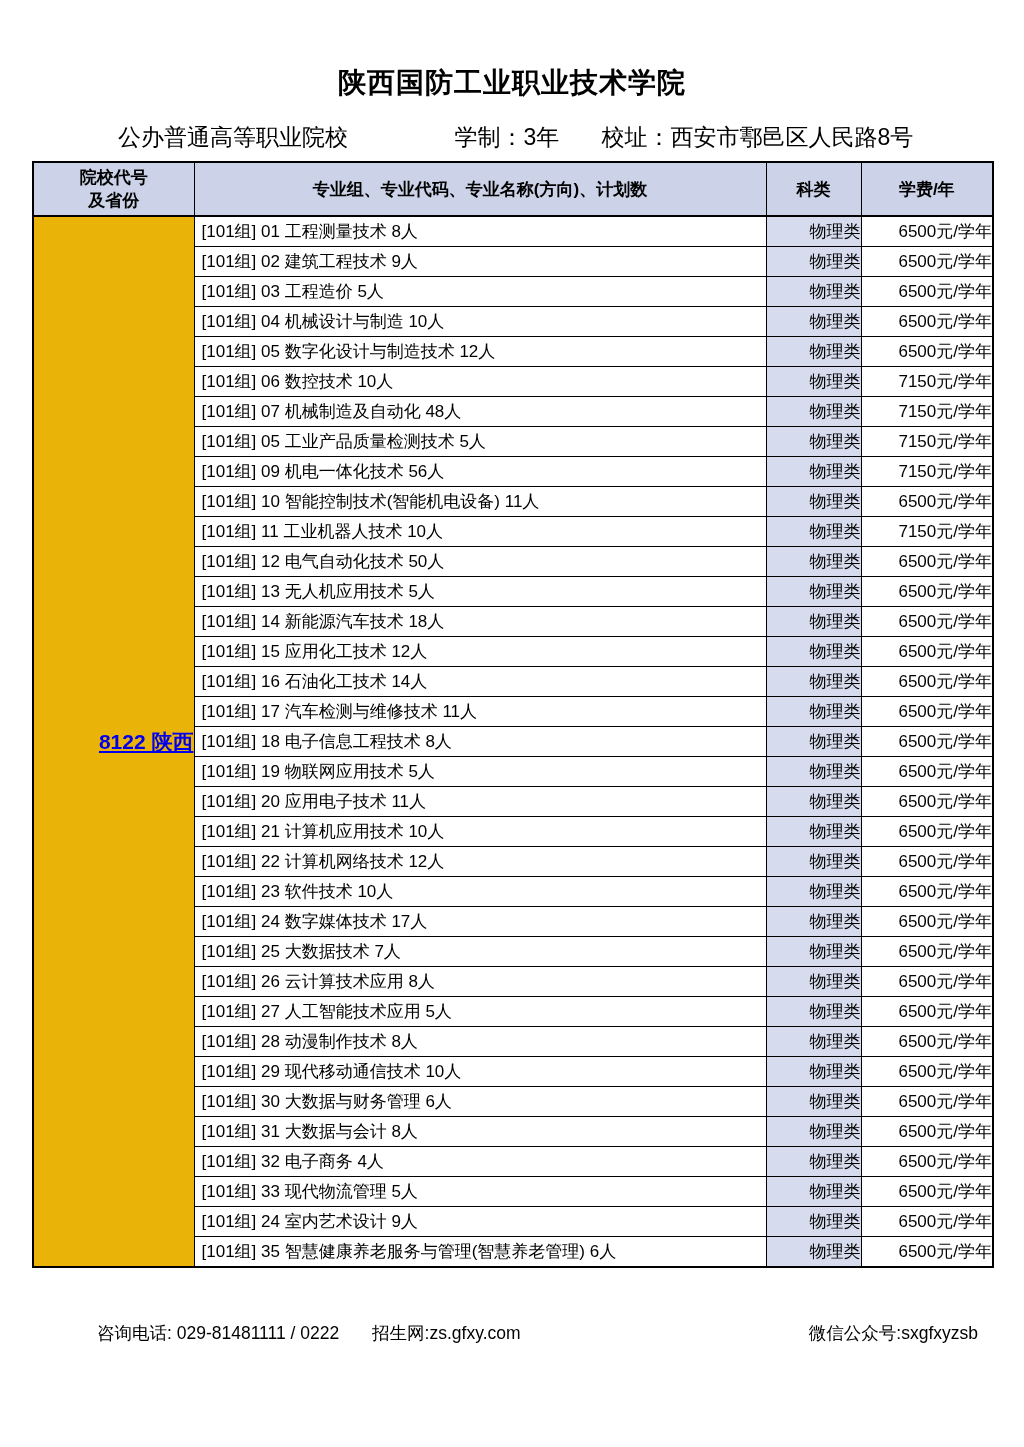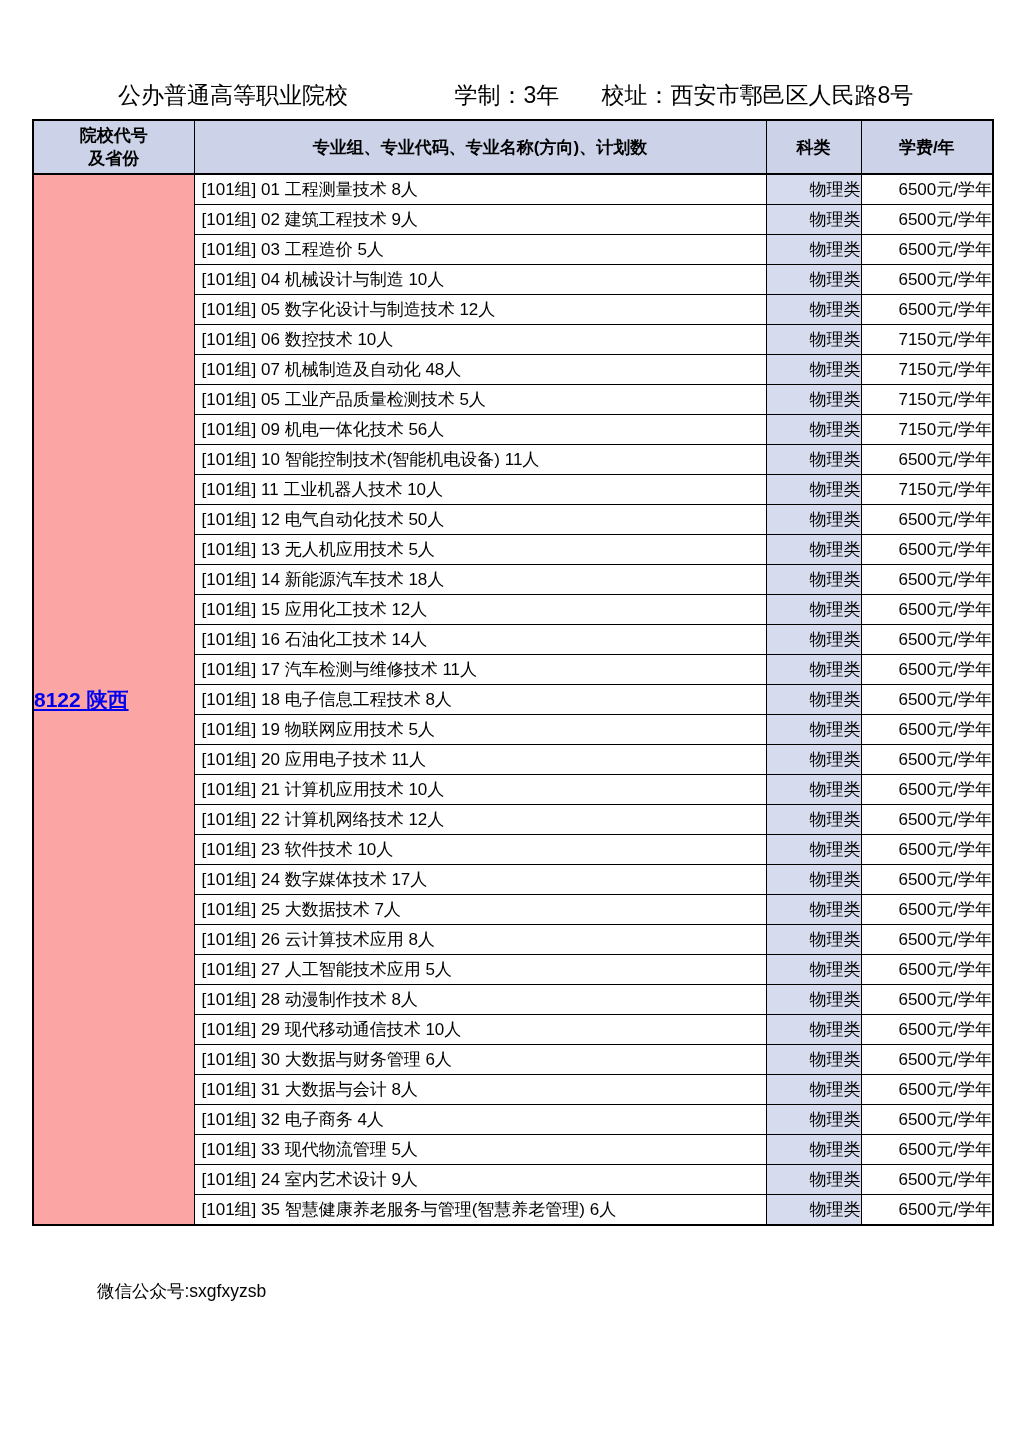--- a/index.html
+++ b/index.html
@@ -73,23 +73,23 @@
   }
   td.category-cell {
     text-align: right;
     background: var(--category-bg, #d6dbee);
   }
   td.fee-cell {
     text-align: right;
     white-space: nowrap;
   }
   td.college-cell {
-    text-align: left;
+    text-align: right;
     vertical-align: middle;
-    background: #fca5a5;
+    background: #eab308;
   }
   .college-link {
     color: var(--link-blue, #0000ee);
     font-size: 21px;
     font-weight: bold;
     text-decoration: underline;
     cursor: pointer;
     white-space: nowrap;
   }
   .footer {
@@ -107,20 +107,21 @@
   .footer-left { white-space: nowrap; }
   .footer-website { margin-left: 28px; }
   .footer-wechat  { white-space: nowrap; }
 </style>
 </head>
 <body>
 
 <div class="page">
 
   <div class="titles">
+    <div class="title-line">陕西国防工业职业技术学院</div>
   </div>
 
   <div class="info-line">
     <span>公办普通高等职业院校</span>
     <span class="info-seg-duration">学制：3年</span>
     <span class="info-seg-address">校址：西安市鄠邑区人民路8号</span>
   </div>
 
   <table class="enroll-table">
     <colgroup>
@@ -315,17 +316,21 @@
         <tr>
       <td class="major-cell">[101组] 35 智慧健康养老服务与管理(智慧养老管理) 6人</td>
       <td class="category-cell">物理类</td>
       <td class="fee-cell">6500元/学年</td>
     </tr>
       </tbody>
   </table>
 
   <div class="footer">
     <div class="footer-line2">
+      <span class="footer-left">
+        <span>咨询电话: 029-81481111 / 0222</span>
+        <span class="footer-website">招生网:zs.gfxy.com</span>
+      </span>
       <span class="footer-wechat">微信公众号:sxgfxyzsb</span>
     </div>
   </div>
 
 </div>
 
 </body></html>

